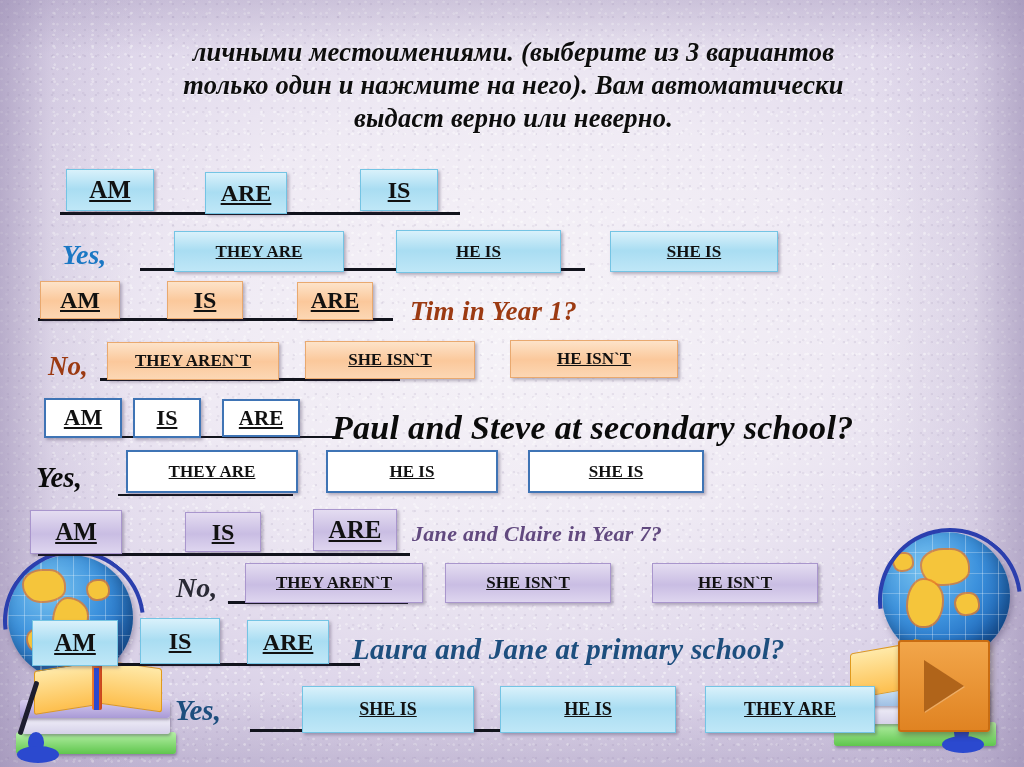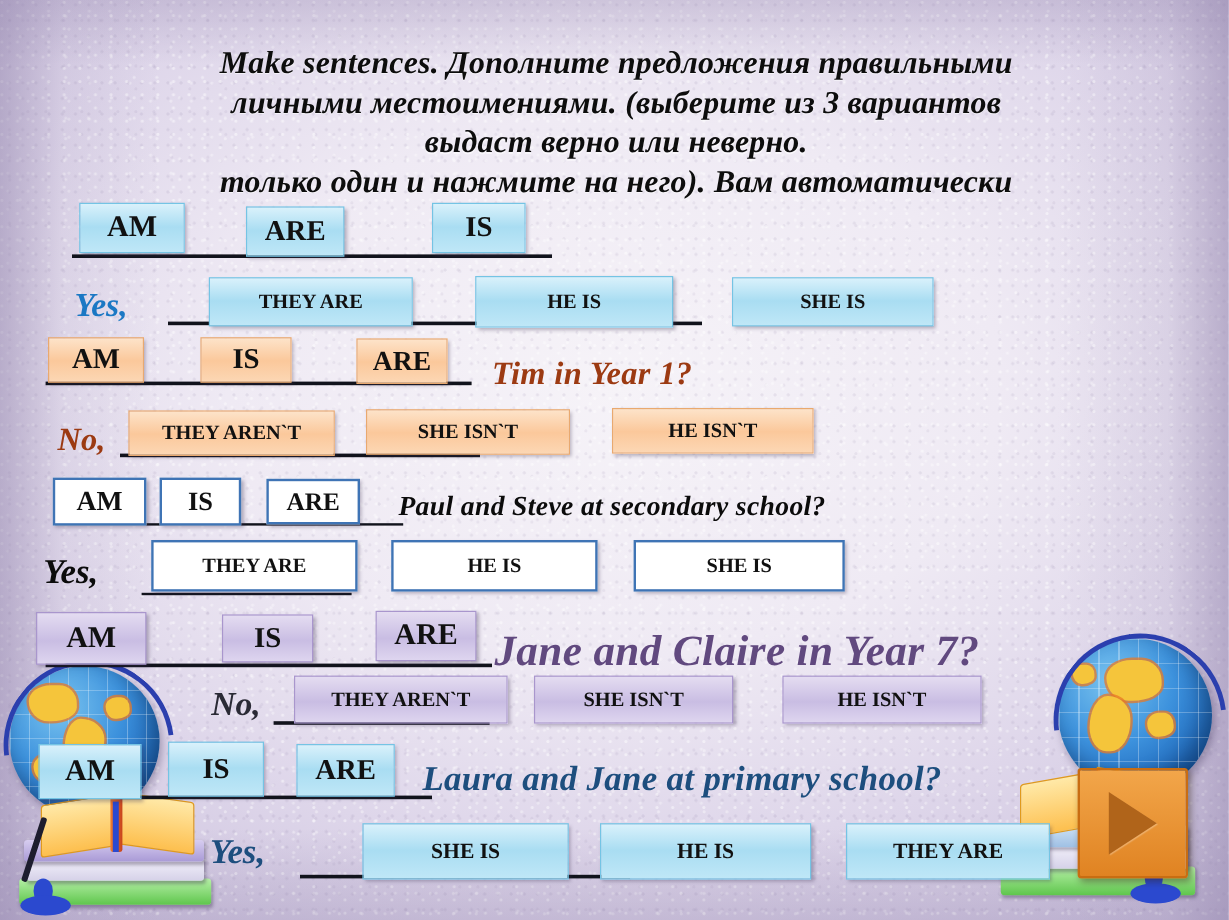--- a/index.html
+++ b/index.html
@@ -52,21 +52,21 @@
     box-sizing:border-box;
     display:flex;align-items:center;justify-content:center;
     font-family:"Liberation Serif", serif;
     font-weight:bold;
     color:#111;
     text-align:center;
     white-space:nowrap;
     box-shadow:2px 2px 3px rgba(60,50,80,.35);
     cursor:pointer;
   }
-  .opt .t{display:block;}
+  .opt .t{display:block;text-decoration:underline;}
 
   
   .t-blue{
     background:linear-gradient(to bottom,#d9f1fb 0%,#a9ddf2 48%,#bfe7f7 100%);
     border:1px solid #74c4e4;
   }
   
   .t-peach{
     background:linear-gradient(to bottom,#fde3c9 0%,#fbc89b 52%,#fcd7b4 100%);
     border:1px solid #e9a96f;
@@ -213,24 +213,23 @@
     <div class="pen-nib" style="left:18px;top:44px;width:15px;height:19px;"></div>
     <div class="pen-base" style="left:6px;top:58px;width:42px;height:17px;"></div>
   </div>
 </div>
 
 <div class="vignette"></div>
 
 <div id="stage">
 
   <div class="header">
-    <div>Make sentences. Дополните предложения правильными</div>
     <div>личными местоимениями. (выберите из 3 вариантов</div>
+    <div>только один и нажмите на него). Вам автоматически</div>
     <div>выдаст верно или неверно.</div>
-    <div>только один и нажмите на него). Вам автоматически</div>
   </div>
 
   <div class="blk" style="left:0;top:0;width:1024px;height:767px;">
     <div class="rule" style="left:60px;top:212px;width:400px;"></div>
 
     <div class="opt t-blue" style="left:66px;top:169px;width:88px;height:42px;font-size:25px;">
       <span class="t">AM</span>
       </div>
     <div class="opt t-blue" style="left:205px;top:172px;width:82px;height:42px;font-size:24px;">
       <span class="t">ARE</span>
@@ -289,21 +288,21 @@
     <div class="opt t-white" style="left:44px;top:398px;width:78px;height:40px;font-size:23px;">
       <span class="t">AM</span>
       </div>
     <div class="opt t-white" style="left:133px;top:398px;width:68px;height:40px;font-size:22px;">
       <span class="t">IS</span>
       </div>
     <div class="opt t-white" style="left:222px;top:399px;width:78px;height:38px;font-size:21px;">
       <span class="t">ARE</span>
       </div>
 
-    <div class="q c-black" style="left:332px;top:409px;font-size:23px;">Paul and Steve at secondary school?</div>
+    <div class="q c-black" style="left:332px;top:409px;font-size:34px;">Paul and Steve at secondary school?</div>
 
     <div class="lead c-black" style="left:36px;top:461px;font-size:29px;">Yes,</div>
     <div class="rule thin" style="left:118px;top:494px;width:175px;"></div>
 
     <div class="opt t-white" style="left:126px;top:450px;width:172px;height:43px;font-size:17px;">
       <span class="t">THEY ARE</span>
       </div>
     <div class="opt t-white" style="left:326px;top:450px;width:172px;height:43px;font-size:17px;">
       <span class="t">HE IS</span>
       </div>
@@ -318,21 +317,21 @@
     <div class="opt t-lav" style="left:30px;top:510px;width:92px;height:44px;font-size:25px;">
       <span class="t">AM</span>
       </div>
     <div class="opt t-lav" style="left:185px;top:512px;width:76px;height:40px;font-size:24px;">
       <span class="t">IS</span>
       </div>
     <div class="opt t-lav" style="left:313px;top:509px;width:84px;height:42px;font-size:25px;">
       <span class="t">ARE</span>
       </div>
 
-    <div class="q c-purple" style="left:412px;top:521px;font-size:36px;font-style:italic;">Jane and Claire in Year 7?</div>
+    <div class="q c-purple" style="left:412px;top:521px;font-size:22px;font-style:italic;">Jane and Claire in Year 7?</div>
 
     <div class="lead c-purple" style="left:176px;top:572px;font-size:28px;color:#2a2a35;">No,</div>
     <div class="rule" style="left:228px;top:601px;width:180px;"></div>
 
     <div class="opt t-lav" style="left:245px;top:563px;width:178px;height:40px;font-size:17px;">
       <span class="t">THEY AREN`T</span>
       </div>
     <div class="opt t-lav" style="left:445px;top:563px;width:166px;height:40px;font-size:17px;">
       <span class="t">SHE ISN`T</span>
       </div>

